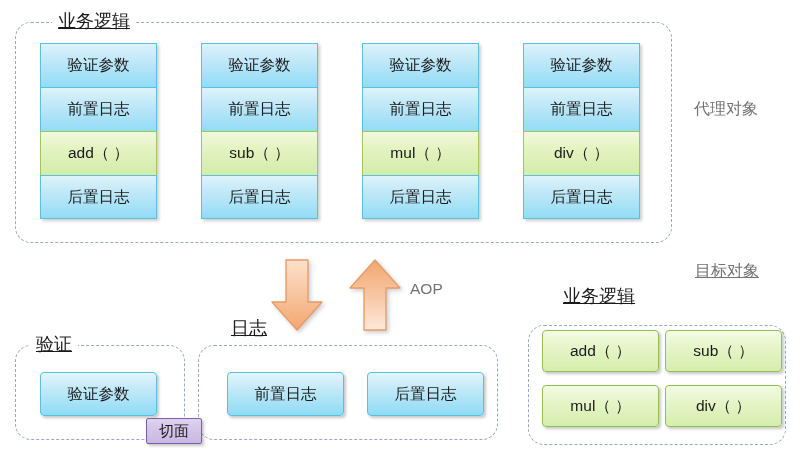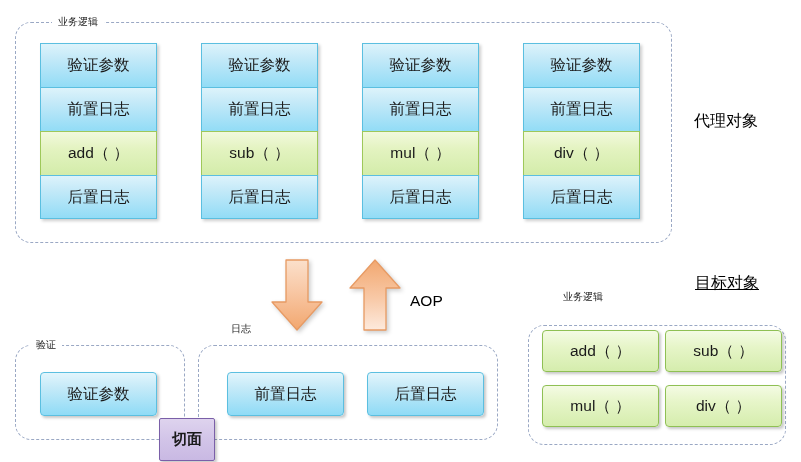--- a/index.html
+++ b/index.html
@@ -24,34 +24,34 @@
     position: absolute;
     border: 1.4px dashed #9aa8c4;
     border-radius: 16px;
     box-sizing: border-box;
     background: transparent;
   }
   .group-label {
     position: absolute;
     background: #ffffff;
     color: #1a1a1a;
-    font-size: 10px;
+    font-size: 18px;
     line-height: 17px;
     padding: 0 6px;
     white-space: nowrap;
+    text-decoration: underline;
   }
 
   
   .free-label {
     position: absolute;
-    color: #000000;
+    color: #737373;
     font-size: 15.5px;
     line-height: 18px;
     white-space: nowrap;
-    margin-top: 12px;
   }
   .free-label.big {
     font-size: 16px;
   }
 
   
   .col {
     position: absolute;
     width: 117px;
     box-sizing: border-box;
@@ -188,21 +188,21 @@
 
   <div class="box blue" style="left:40px; top:372px; width:117px; height:44px;">验证参数</div>
 
   <div class="group" style="left:198px; top:345px; width:300px; height:95px;"></div>
   <div class="group-label" style="left:225px; top:320px;">日志</div>
 
   <div class="box blue" style="left:227px; top:372px; width:117px; height:44px;">前置日志</div>
 
   <div class="box blue" style="left:367px; top:372px; width:117px; height:44px;">后置日志</div>
 
-  <div class="box purple z-top" style="left:159px; top:418px; width:56px; height:43px;font-weight:bold;">切面</div>
+  <div class="box purple z-top" style="left:146px; top:418px; width:56px; height:26px;">切面</div>
 
   <div class="free-label big" style="left:695px; top:262px;text-decoration:underline;">目标对象</div>
 
   <div class="group" style="left:528px; top:325px; width:258px; height:120px;"></div>
   <div class="group-label" style="left:557px; top:288px;">业务逻辑</div>
 
   <div class="box green" style="left:542px; top:330px; width:117px; height:42px;">add（ ）</div>
 
   <div class="box green" style="left:665px; top:330px; width:117px; height:42px;">sub（ ）</div>
 

